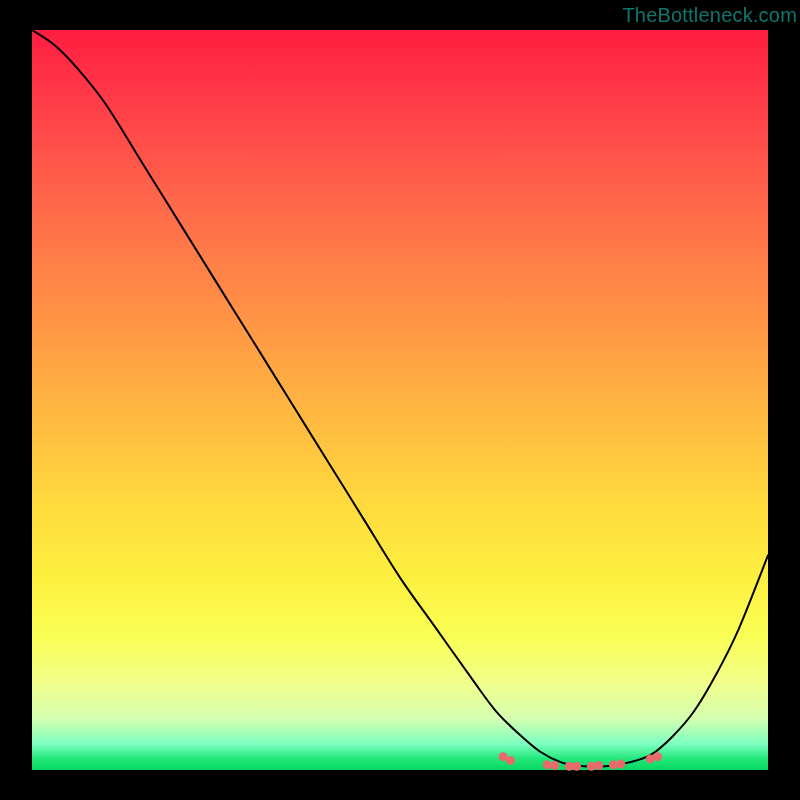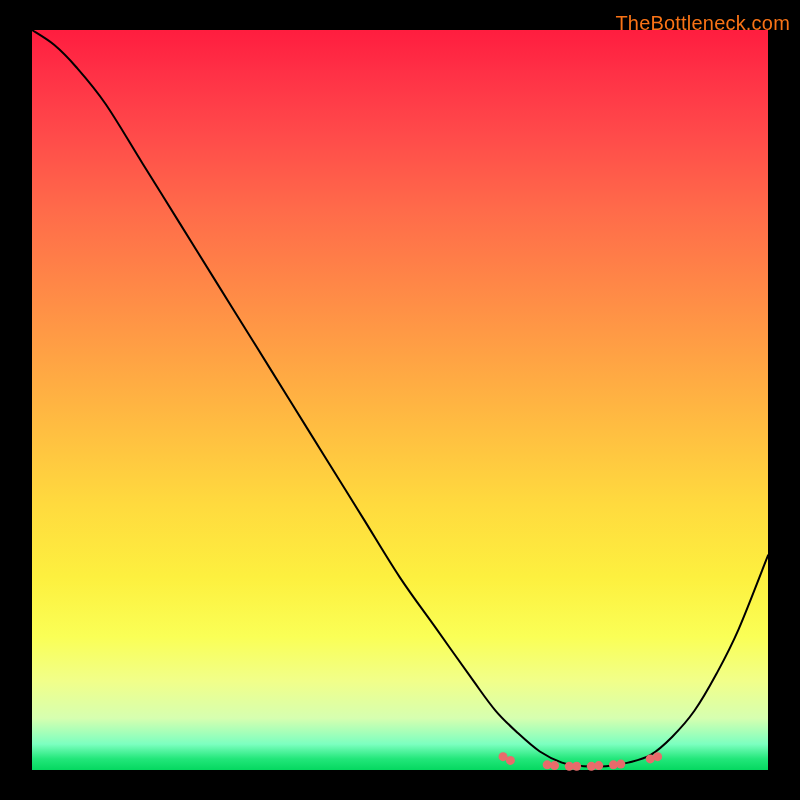--- a/index.html
+++ b/index.html
@@ -13,27 +13,26 @@
   }
   .frame {
     position: relative;
     width: 800px;
     height: 800px;
     background: #000;
   }
   .watermark {
     position: absolute;
     top: 4px;
-    right: 10px;
-    color: #f97316;
+    right: 3px;
+    color: #0f766e;
     font-size: 20px;
     font-weight: 500;
     letter-spacing: 0.2px;
     z-index: 10;
-    margin-top: 8px;
   }
   .plot-area {
     position: absolute;
     left: 32px;
     top: 30px;
     width: 736px;
     height: 740px;
   }
   .gradient {
     position: absolute;

